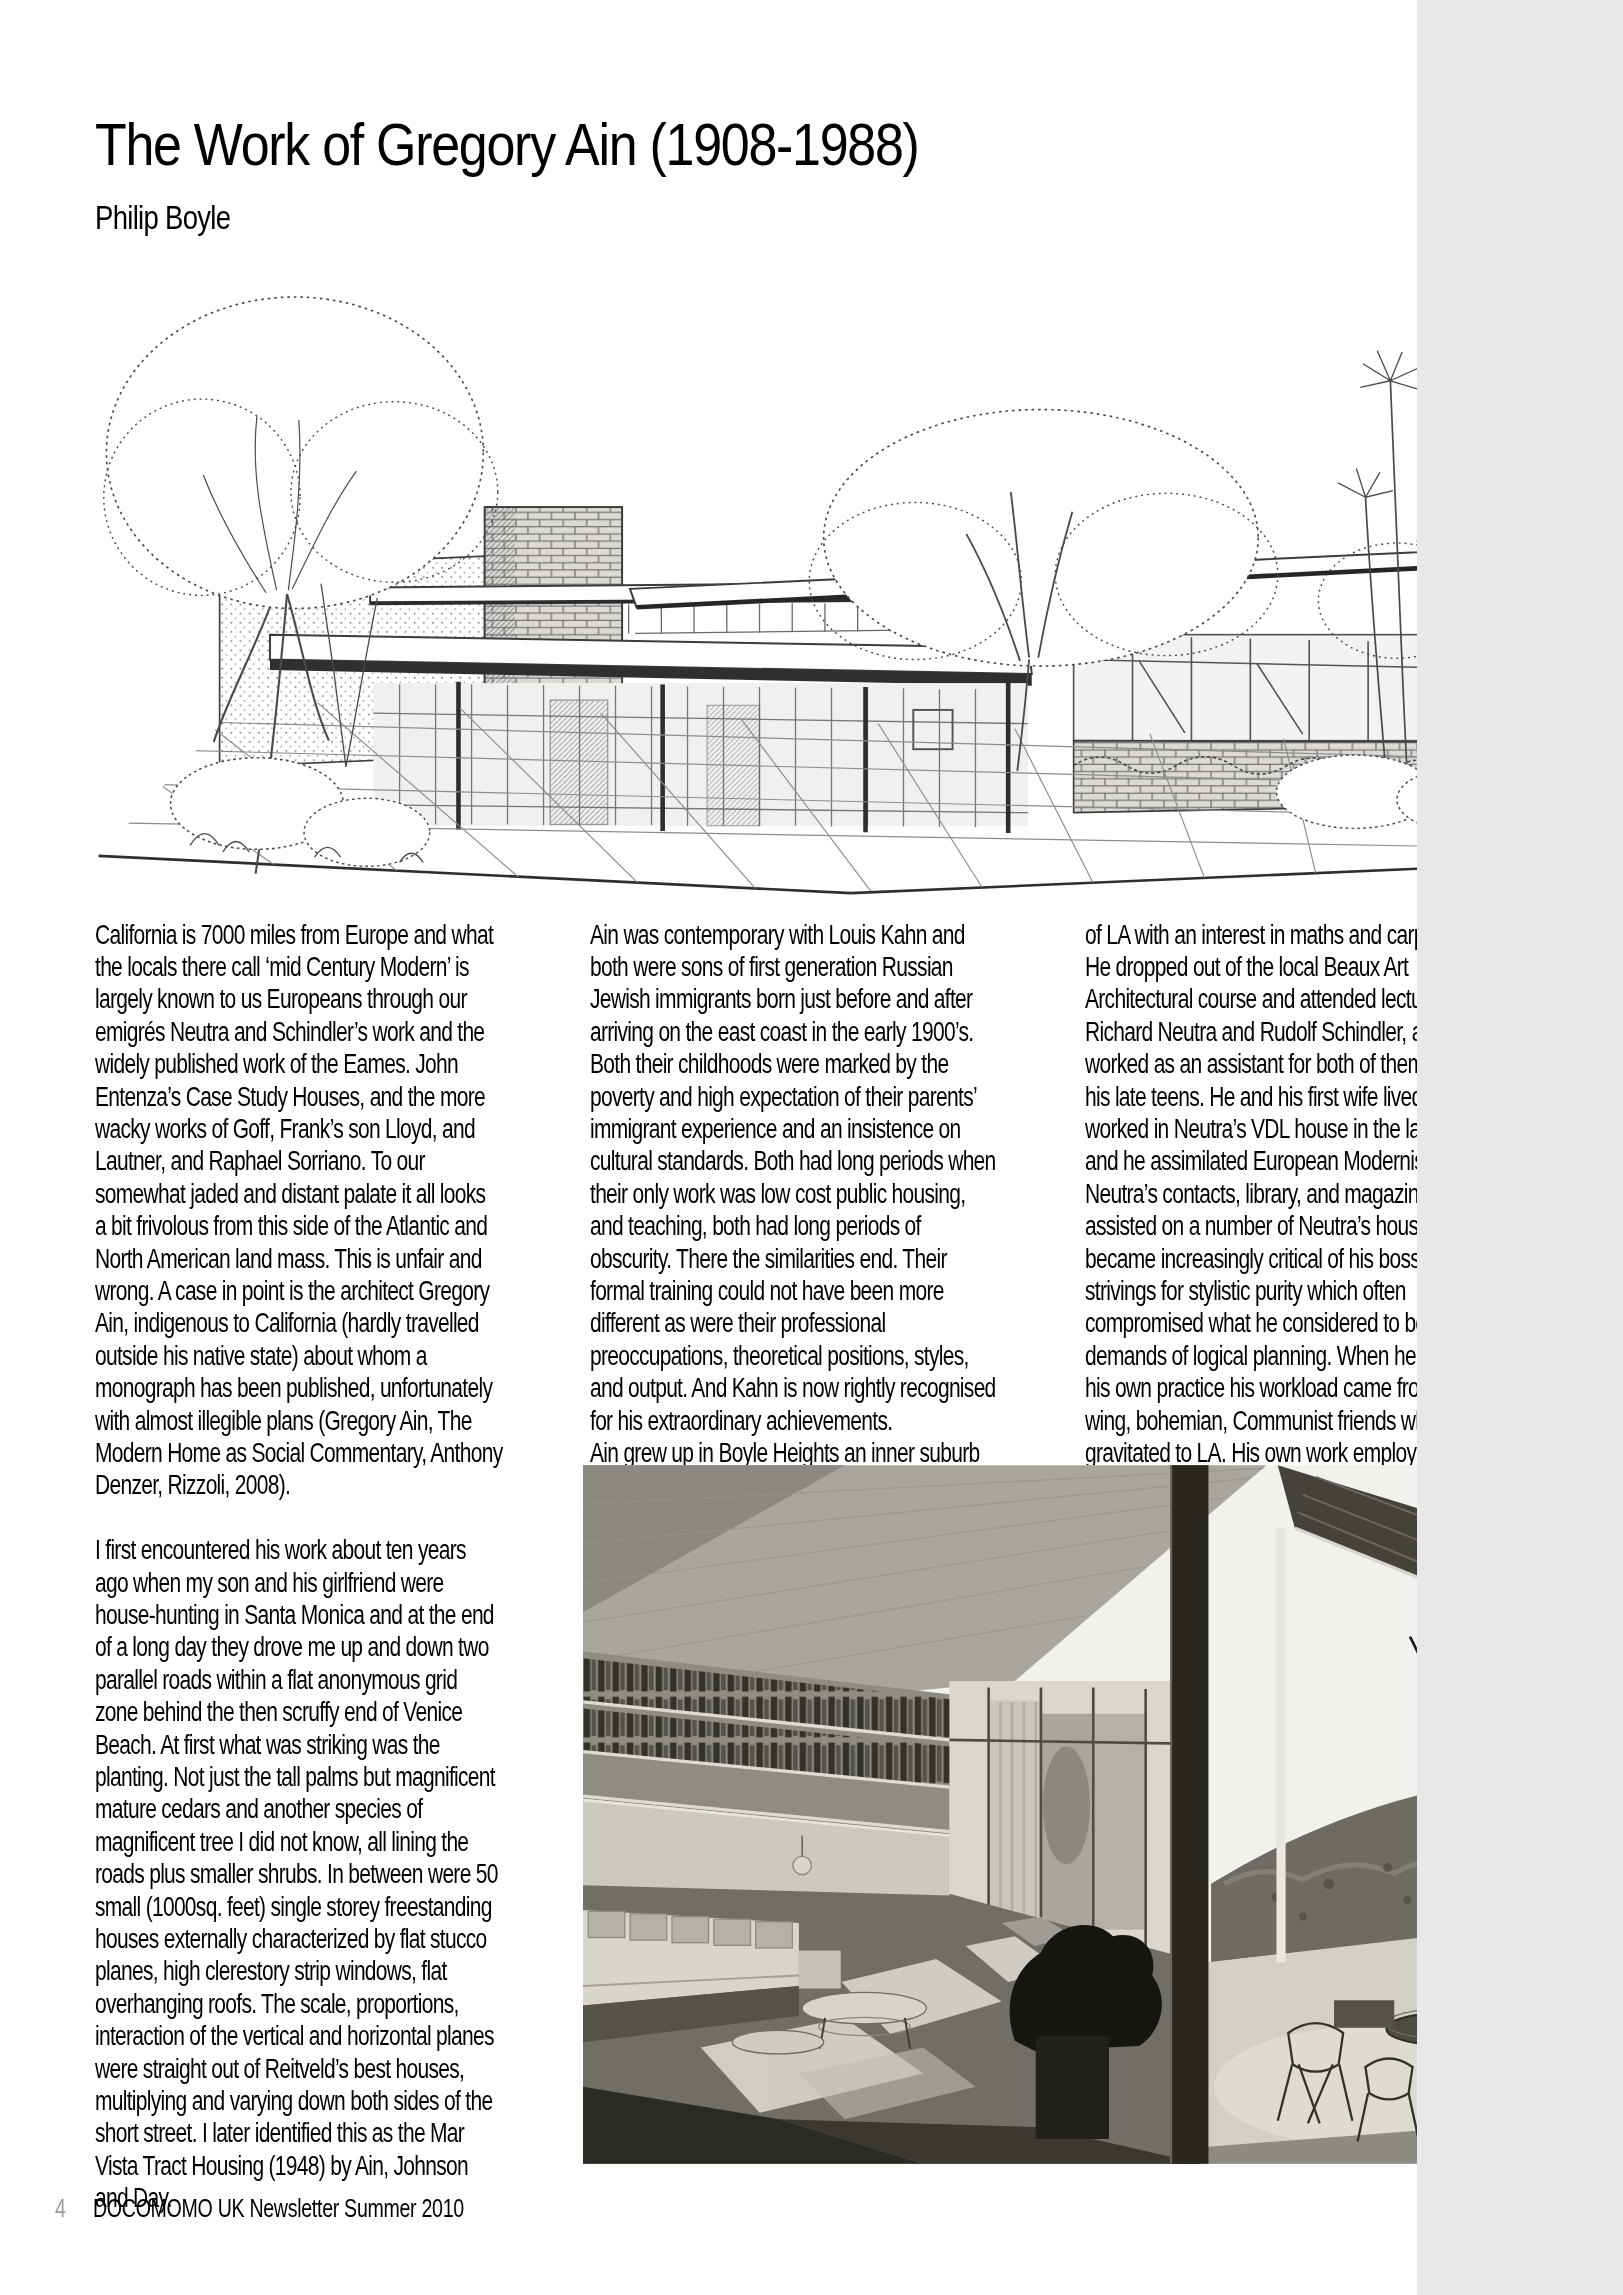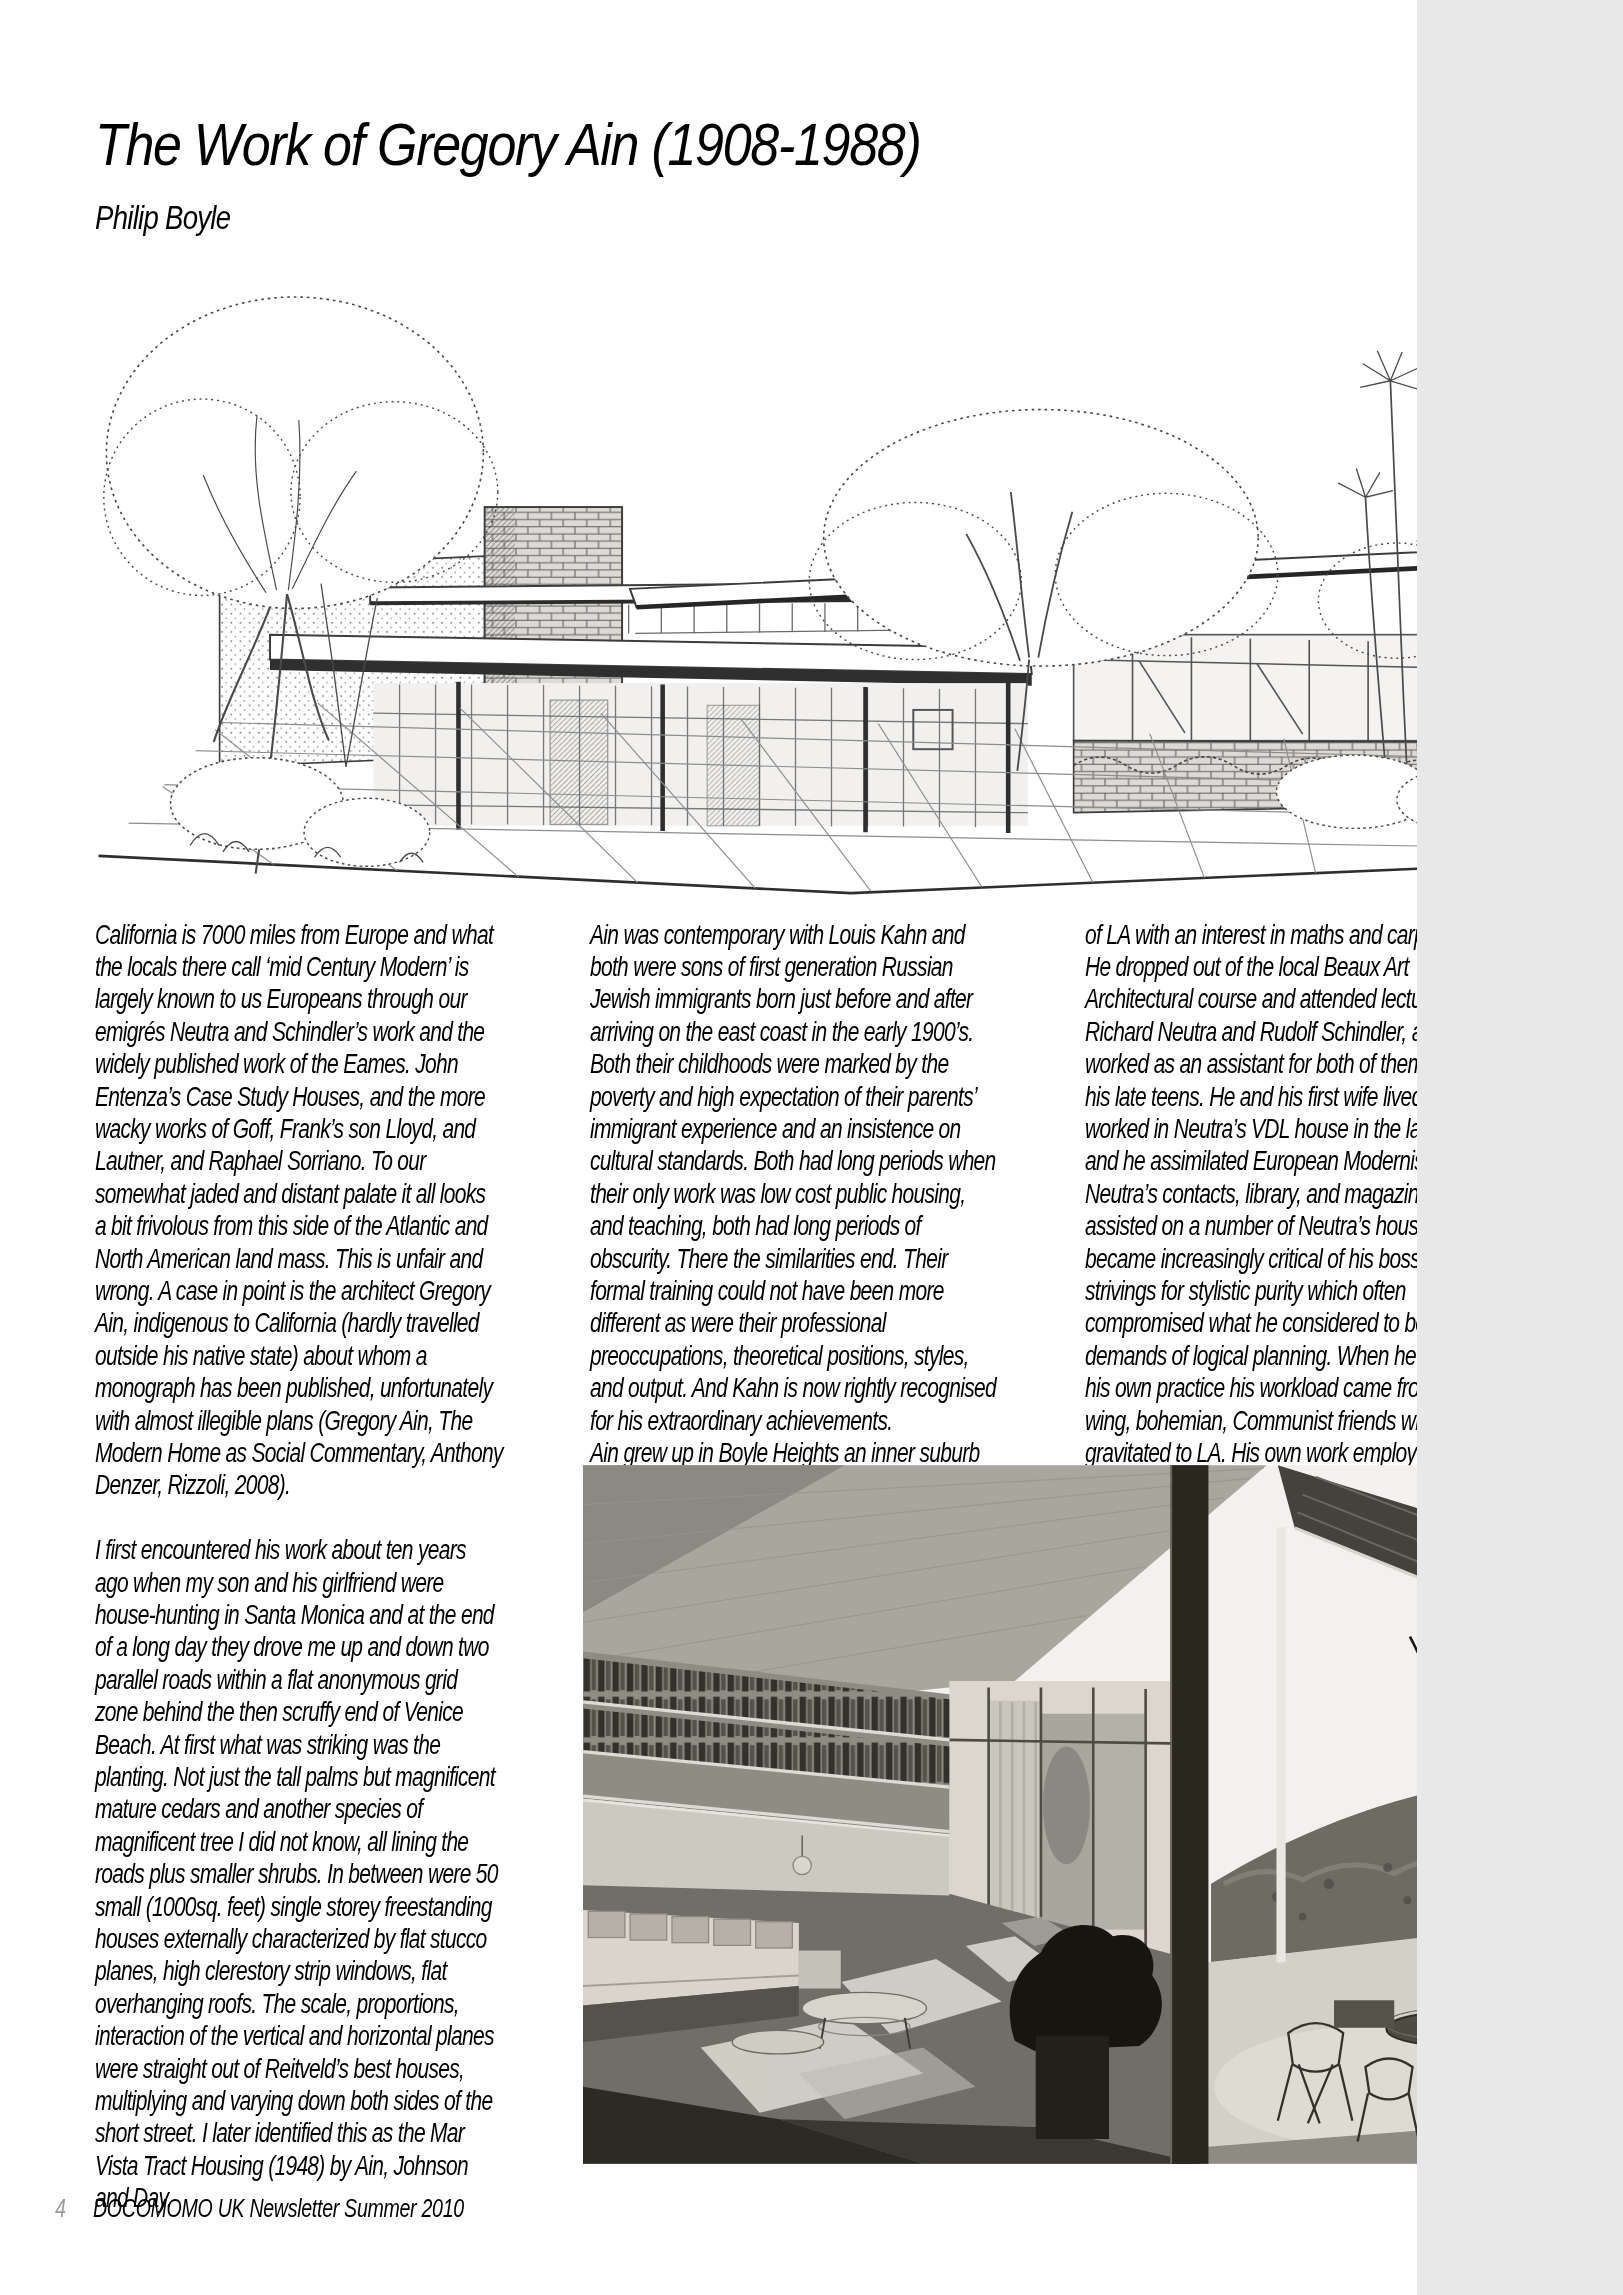--- a/index.html
+++ b/index.html
@@ -1,18 +1,18 @@
 <!DOCTYPE html>
 <html style="font-size:10.5px"><head>
 <meta charset="utf-8">
 <style>
   html,body{margin:0;padding:0;background:#e8e8e8;}
   .page{
     position:relative;width:1417px;height:2295px;background:#ffffff;
-    font-family:"Liberation Sans","DejaVu Sans",sans-serif;color:#000;overflow:hidden;font-style:italic;
+    font-family:"Liberation Sans","DejaVu Sans",sans-serif;color:#000;overflow:hidden;
   }
   .abs{position:absolute;}
   .title{
     left:95px;top:110px;font-size:52px;letter-spacing:-1.3px;font-weight:400;
     transform:scaleY(1.15);transform-origin:0 0;white-space:nowrap;
   }
   .author{
     left:95px;top:200px;font-size:27.5px;letter-spacing:-0.7px;
     transform:scaleY(1.18);transform-origin:0 0;white-space:nowrap;
   }

